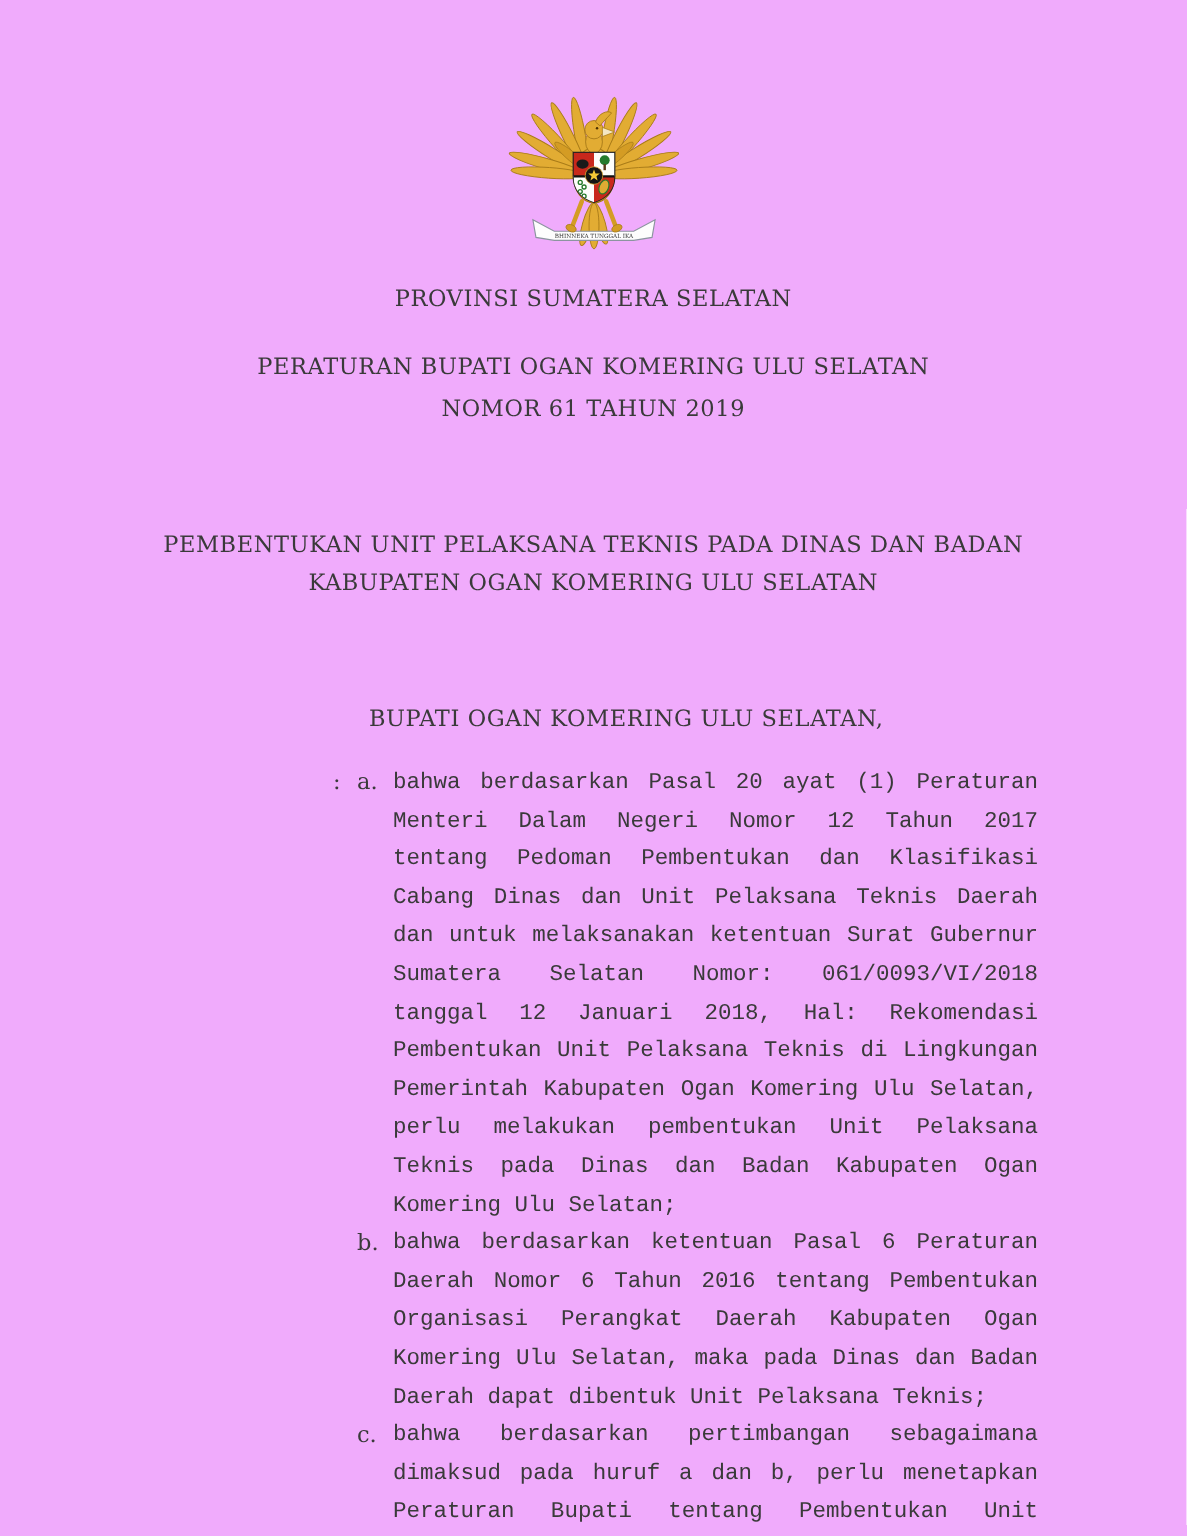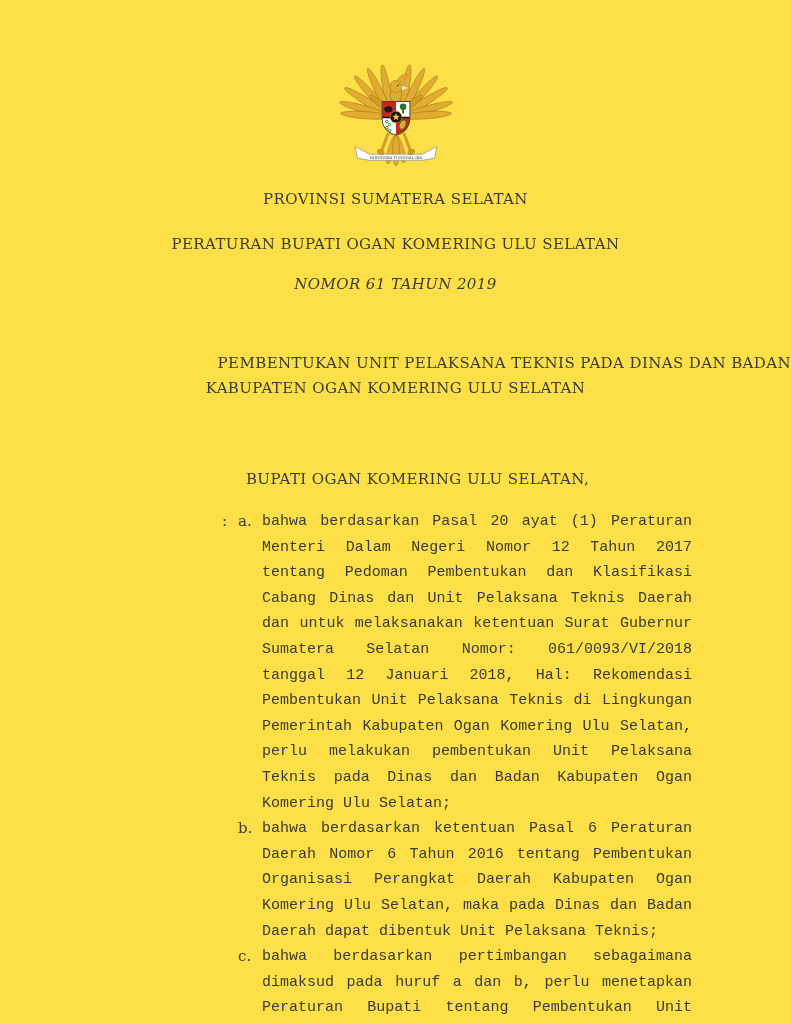--- a/index.html
+++ b/index.html
@@ -2,21 +2,21 @@
 <html><head>
 <meta charset="utf-8">
 <style>
   * { margin: 0; padding: 0; box-sizing: border-box; }
   html, body { background: #ffffff; }
   .page {
     position: relative;
     width: 791px;
     height: 1024px;
     margin: 0 auto;
-    background: #fde047;
+    background: #f0abfc;
     font-family: "DejaVu Serif", "Liberation Serif", serif;
     color: #3a3a3a;
     overflow: hidden;
   }
   .emblem {
     position: absolute;
     top: 60px;
     left: 50%;
     transform: translateX(-50%);
     width: 134px;
@@ -27,23 +27,23 @@
     left: 0;
     right: 0;
     text-align: center;
     font-size: 15px;
     letter-spacing: 0.4px;
     line-height: 20px;
     white-space: nowrap;
   }
   .h-province   { top: 189px; }
   .h-title      { top: 234px; text-align: center; }
-  .h-number     { top: 274px; font-style: italic; }
+  .h-number     { top: 262px; }
   .h-about      { top: 306px; }
-  .h-subject1   { top: 353px; text-align: right; }
+  .h-subject1   { top: 353px; }
   .h-subject2   { top: 378px; }
   .h-grace      { top: 424px; }
   .h-authority  { top: 469px; padding-left: 44px; }
   .consider {
     position: absolute;
     top: 509px;
     left: 95px;
     width: 597px;
     display: grid;
     grid-template-columns: 127px 16px 1fr;

